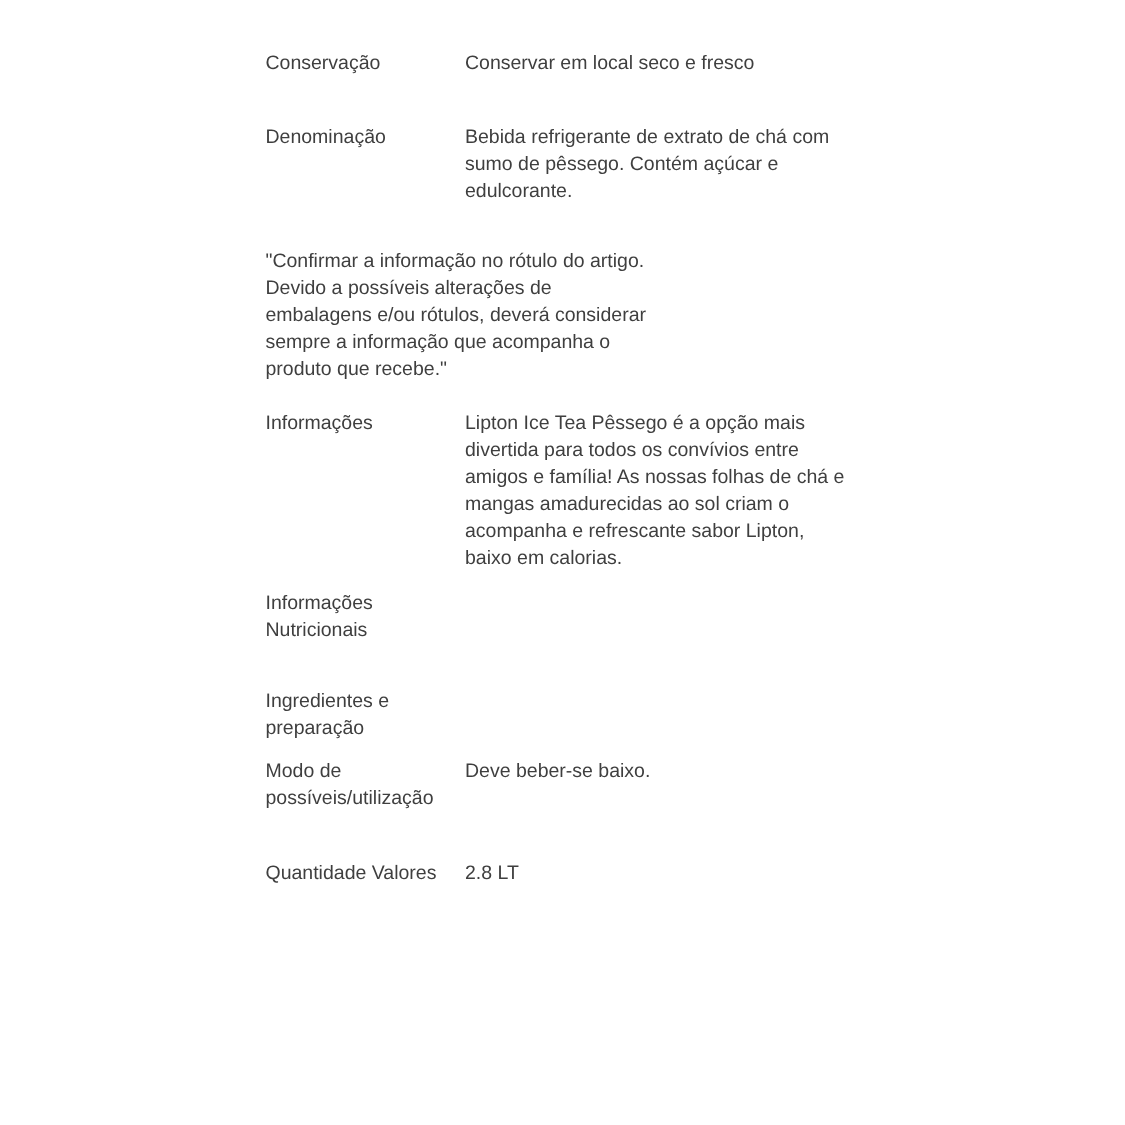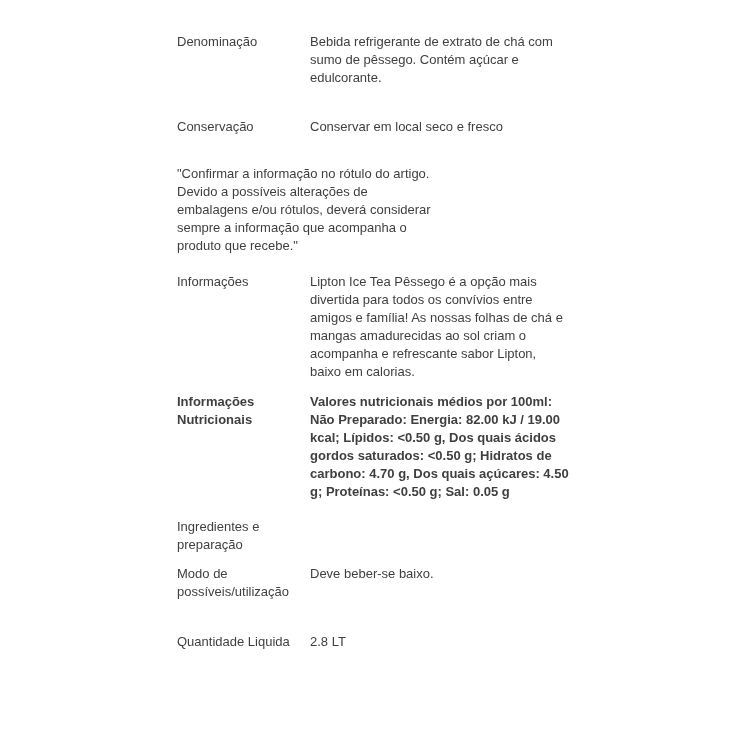--- a/index.html
+++ b/index.html
@@ -36,62 +36,61 @@
   }
   .row .value {
     flex: 0 0 260px;
     width: 260px;
   }
   
   .row:nth-child(1) { margin-bottom: 31px; }
   .row:nth-child(2) { margin-bottom: 29px; }
   .row:nth-child(3) { margin-bottom: 18px; }
   .row:nth-child(4) { margin-bottom: 12px; }
-  .row:nth-child(5) { margin-bottom: 17px; font-weight: bold; }
+  .row:nth-child(5) { margin-bottom: 29px; }
   .row:nth-child(6) { margin-bottom: 11px; }
   .row:nth-child(7) { margin-bottom: 32px; }
 </style>
 </head>
 <body>
 
 <div class="sheet">
   <div class="details-table">
 
     <div class="row">
-      <div class="label">Denominação</div>
-      <div class="value">Bebida refrigerante de extrato de chá com sumo de pêssego. Contém açúcar e edulcorante.</div>
+      <div class="label">Conservação</div>
+      <div class="value">Conservar em local seco e fresco</div>
     </div>
 
     <div class="row">
-      <div class="label">Conservação</div>
-      <div class="value">Conservar em local seco e fresco</div>
+      <div class="label">Denominação</div>
+      <div class="value">Bebida refrigerante de extrato de chá com sumo de pêssego. Contém açúcar e edulcorante.</div>
     </div>
 
     <div class="row">
       <div class="value">"Confirmar a informação no rótulo do artigo. Devido a possíveis alterações de embalagens e/ou rótulos, deverá considerar sempre a informação que acompanha o produto que recebe."</div>
     </div>
 
     <div class="row">
       <div class="label">Informações</div>
       <div class="value">Lipton Ice Tea Pêssego é a opção mais divertida para todos os convívios entre amigos e família! As nossas folhas de chá e mangas amadurecidas ao sol criam o acompanha e refrescante sabor Lipton, baixo em calorias.</div>
     </div>
 
     <div class="row">
       <div class="label">Informações Nutricionais</div>
-      <div class="value">Valores nutricionais médios por 100ml: Não Preparado: Energia: 82.00 kJ / 19.00 kcal; Lípidos: &lt;0.50 g, Dos quais ácidos gordos saturados: &lt;0.50 g; Hidratos de carbono: 4.70 g, Dos quais açúcares: 4.50 g; Proteínas: &lt;0.50 g; Sal: 0.05 g</div>
     </div>
 
     <div class="row">
       <div class="label">Ingredientes e preparação</div>
     </div>
 
     <div class="row">
       <div class="label">Modo de possíveis/utilização</div>
       <div class="value">Deve beber-se baixo.</div>
     </div>
 
     <div class="row">
-      <div class="label">Quantidade Liquida</div>
+      <div class="label">Quantidade Valores</div>
       <div class="value">2.8 LT</div>
     </div>
 
   </div>
 </div>
 
 </body></html>

